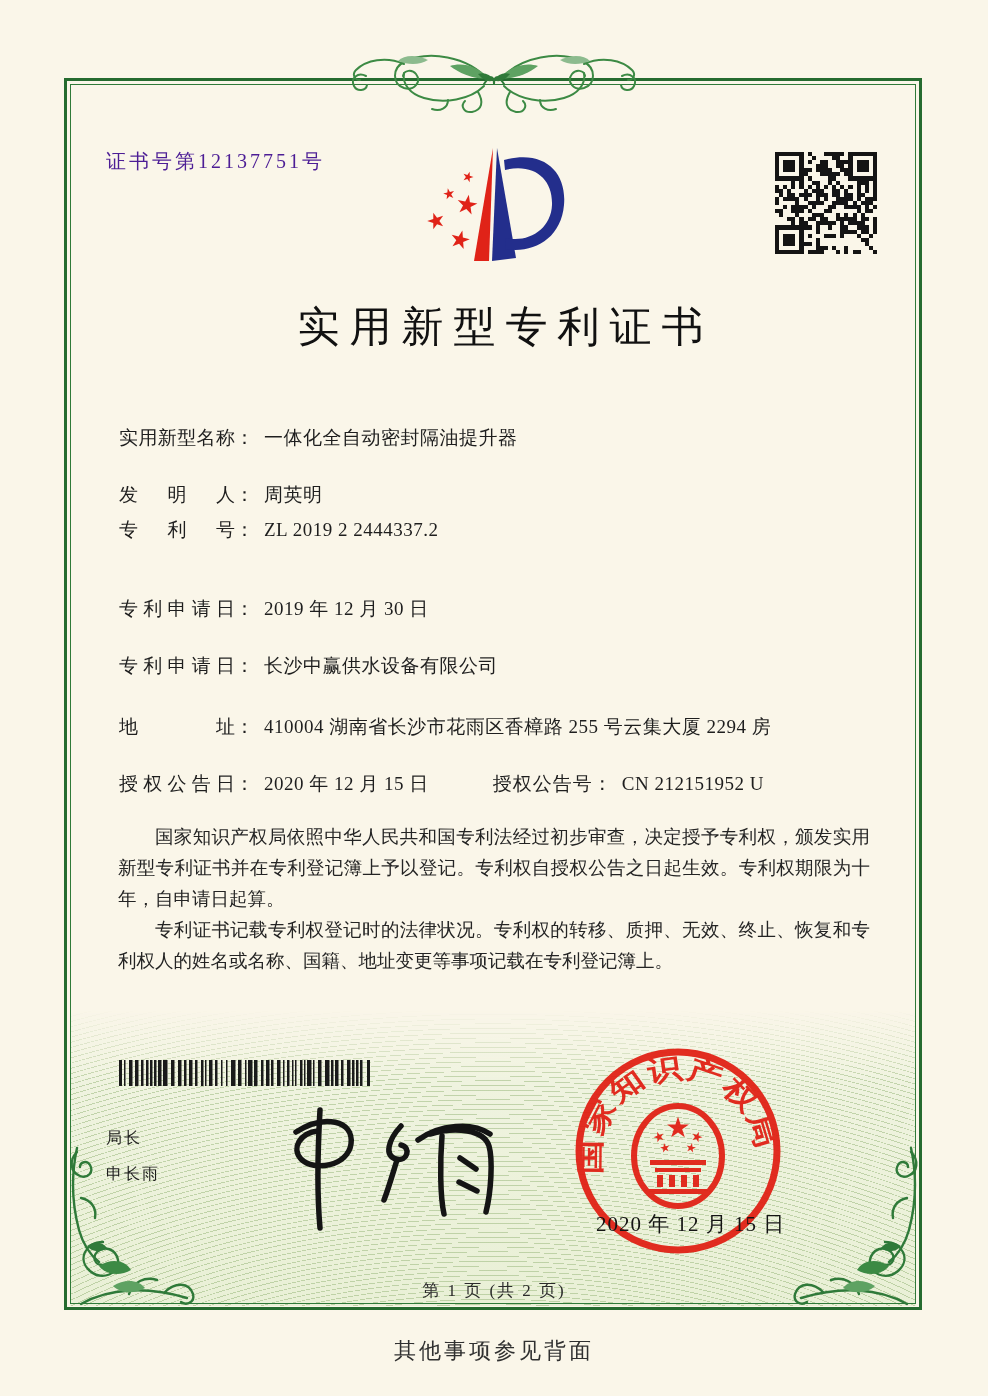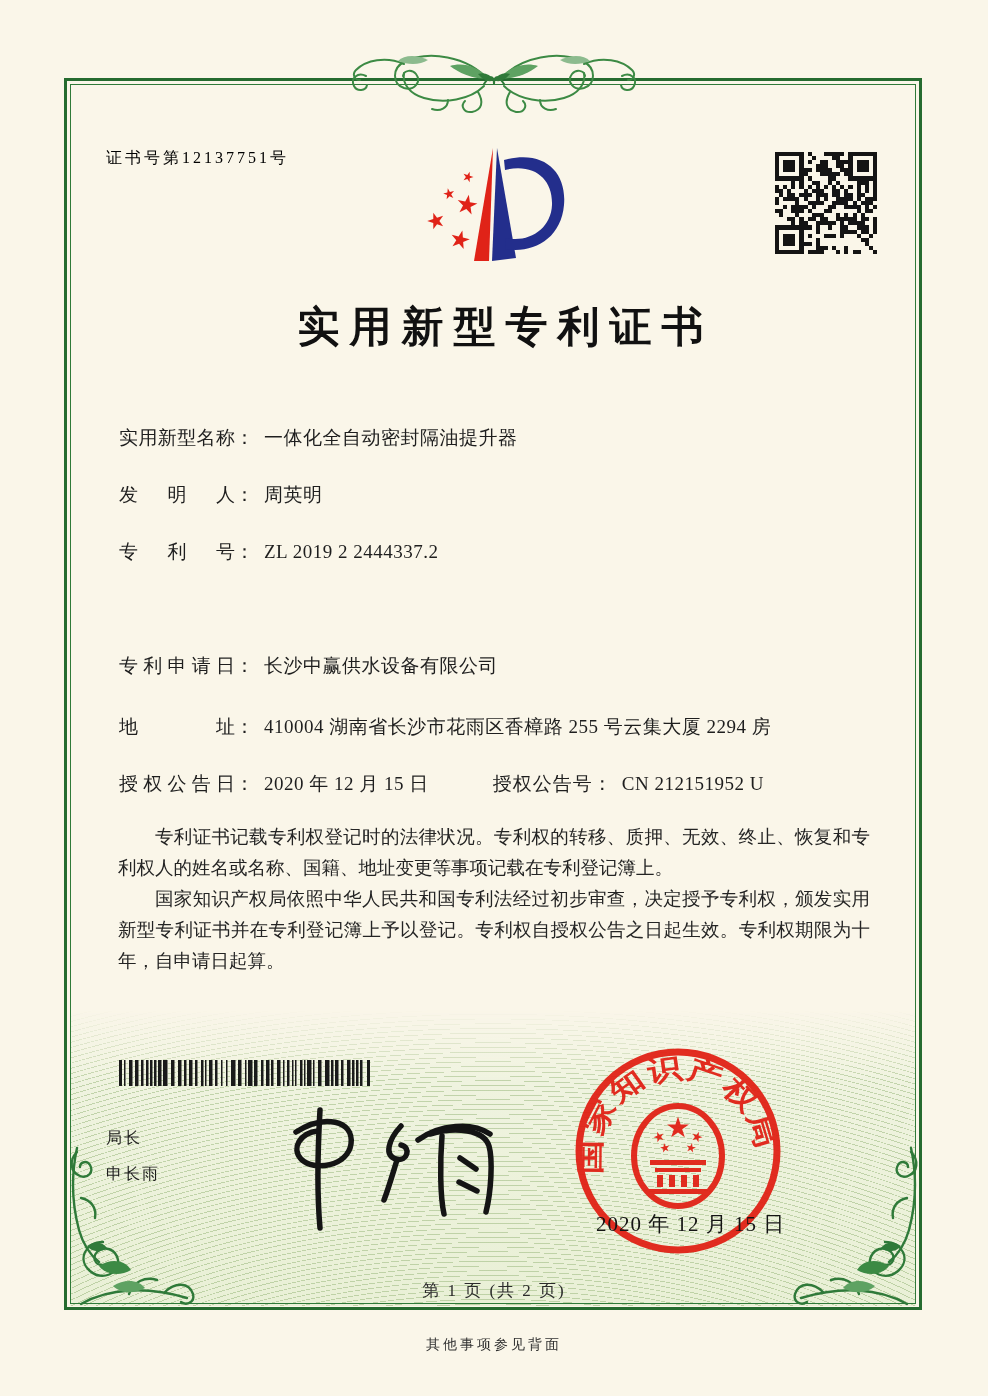--- a/index.html
+++ b/index.html
@@ -23,27 +23,27 @@
     background:
       repeating-radial-gradient(1200px 760px at 50% 215%,
         rgba(137,172,106,0.45) 0 1.2px, rgba(0,0,0,0) 1.2px 7.5px),
       linear-gradient(#f1f4e2, #e9f0d6);
     -webkit-mask-image:linear-gradient(to bottom, transparent 0, #000 70px);
     mask-image:linear-gradient(to bottom, transparent 0, #000 70px);
   }
   
   .cert-no{
     position:absolute; left:106px; top:148px;
-    font-size:16px; letter-spacing:3px; color:#000000;
+    font-size:20px; letter-spacing:3px; color:#4c1d95;
   }
   .logo{ position:absolute; left:404px; top:132px; width:212px; height:158px; }
   .qr{ position:absolute; left:775px; top:152px; width:102px; height:102px; }
   .title{
     position:absolute; left:0; top:299px; width:100%;
-    text-align:center; font-size:42px; font-weight:bold;
+    text-align:center; font-size:42px; font-weight:normal;
     letter-spacing:10px; color:#111; text-indent:10px;padding-left:13px;
   }
   
   .field-row{
     position:absolute; left:119px; width:760px; font-size:19px; color:#1e1e1e;
     white-space:nowrap;
   }
   .flabel{
     display:inline-block; width:116px;
     text-align:justify; text-align-last:justify; vertical-align:bottom;
@@ -67,21 +67,21 @@
   .seal-date{
     position:absolute; left:596px; top:1210px; font-size:21px; color:#141414;
     letter-spacing:1px; z-index:5; white-space:nowrap;
   }
   .page-info{
     position:absolute; left:0; top:1279px; width:100%;
     text-align:center; font-size:17px; color:#2b2b2b; letter-spacing:2px;
   }
   .back-note{
     position:absolute; left:0; top:1336px; width:100%;
-    text-align:center; font-size:14px; color:#303030; letter-spacing:3px;
+    text-align:center; font-size:22px; color:#303030; letter-spacing:3px;
   }
   
   .ornament-top{ position:absolute; left:334px; top:40px; width:320px; height:76px; }
   .corner-bl{ position:absolute; left:69px;  top:1146px; width:132px; height:162px; }
   .corner-br{ position:absolute; left:787px; top:1146px; width:132px; height:162px; transform:scaleX(-1); }
   svg text{ font-family:"Liberation Serif","DejaVu Serif",serif; }
 </style>
 </head>
 <body>
 
@@ -491,36 +491,39 @@
     </svg>
 
   <div class="title">实用新型专利证书</div>
 
   <div class="field-row" style="top:425px">
     <span class="flabel">实用新型名称</span><span class="fcolon">：</span><span class="fvalue">一体化全自动密封隔油提升器</span>
   </div>
   <div class="field-row" style="top:482px">
     <span class="flabel">发明人</span><span class="fcolon">：</span><span class="fvalue">周英明</span>
   </div>
-  <div class="field-row" style="top:539px">
+  <div class="field-row" style="top:517px">
     <span class="flabel">专利号</span><span class="fcolon">：</span><span class="fvalue">ZL 2019 2 2444337.2</span>
+  </div>
+  <div class="field-row" style="top:596px">
+    <span class="flabel">专利申请日</span><span class="fcolon">：</span><span class="fvalue">2019 年 12 月 30 日</span>
   </div>
   <div class="field-row" style="top:653px">
     <span class="flabel">专利申请日</span><span class="fcolon">：</span><span class="fvalue">长沙中赢供水设备有限公司</span>
   </div>
   <div class="field-row" style="top:714px">
     <span class="flabel">地址</span><span class="fcolon">：</span><span class="fvalue">410004 湖南省长沙市花雨区香樟路 255 号云集大厦 2294 房</span>
   </div>
   <div class="field-row" style="top:771px">
     <span class="flabel">授权公告日</span><span class="fcolon">：</span><span class="fvalue">2020 年 12 月 15 日</span><span class="second-pair"><span class="flabel2">授权公告号</span><span class="fcolon">：</span><span class="fvalue">CN 212151952 U</span></span>
   </div>
 
   <div class="body-text">
+    <p>国家知识产权局依照中华人民共和国专利法经过初步审查，决定授予专利权，颁发实用新型专利证书并在专利登记簿上予以登记。专利权自授权公告之日起生效。专利权期限为十年，自申请日起算。</p>
     <p>专利证书记载专利权登记时的法律状况。专利权的转移、质押、无效、终止、恢复和专利权人的姓名或名称、国籍、地址变更等事项记载在专利登记簿上。</p>
-    <p>国家知识产权局依照中华人民共和国专利法经过初步审查，决定授予专利权，颁发实用新型专利证书并在专利登记簿上予以登记。专利权自授权公告之日起生效。专利权期限为十年，自申请日起算。</p>
   </div>
 
   <svg class="barcode" viewBox="0 0 252 26" preserveAspectRatio="none" id="barcode-svg">
       <rect x="0" y="0" width="3" height="26" fill="#1a1a1a"></rect>
       <rect x="5" y="0" width="1.5" height="26" fill="#1a1a1a"></rect>
       <rect x="10" y="0" width="3.5" height="26" fill="#1a1a1a"></rect>
       <rect x="16" y="0" width="3.5" height="26" fill="#1a1a1a"></rect>
       <rect x="22" y="0" width="2.5" height="26" fill="#1a1a1a"></rect>
       <rect x="27" y="0" width="2.5" height="26" fill="#1a1a1a"></rect>
       <rect x="31" y="0" width="2.5" height="26" fill="#1a1a1a"></rect>

